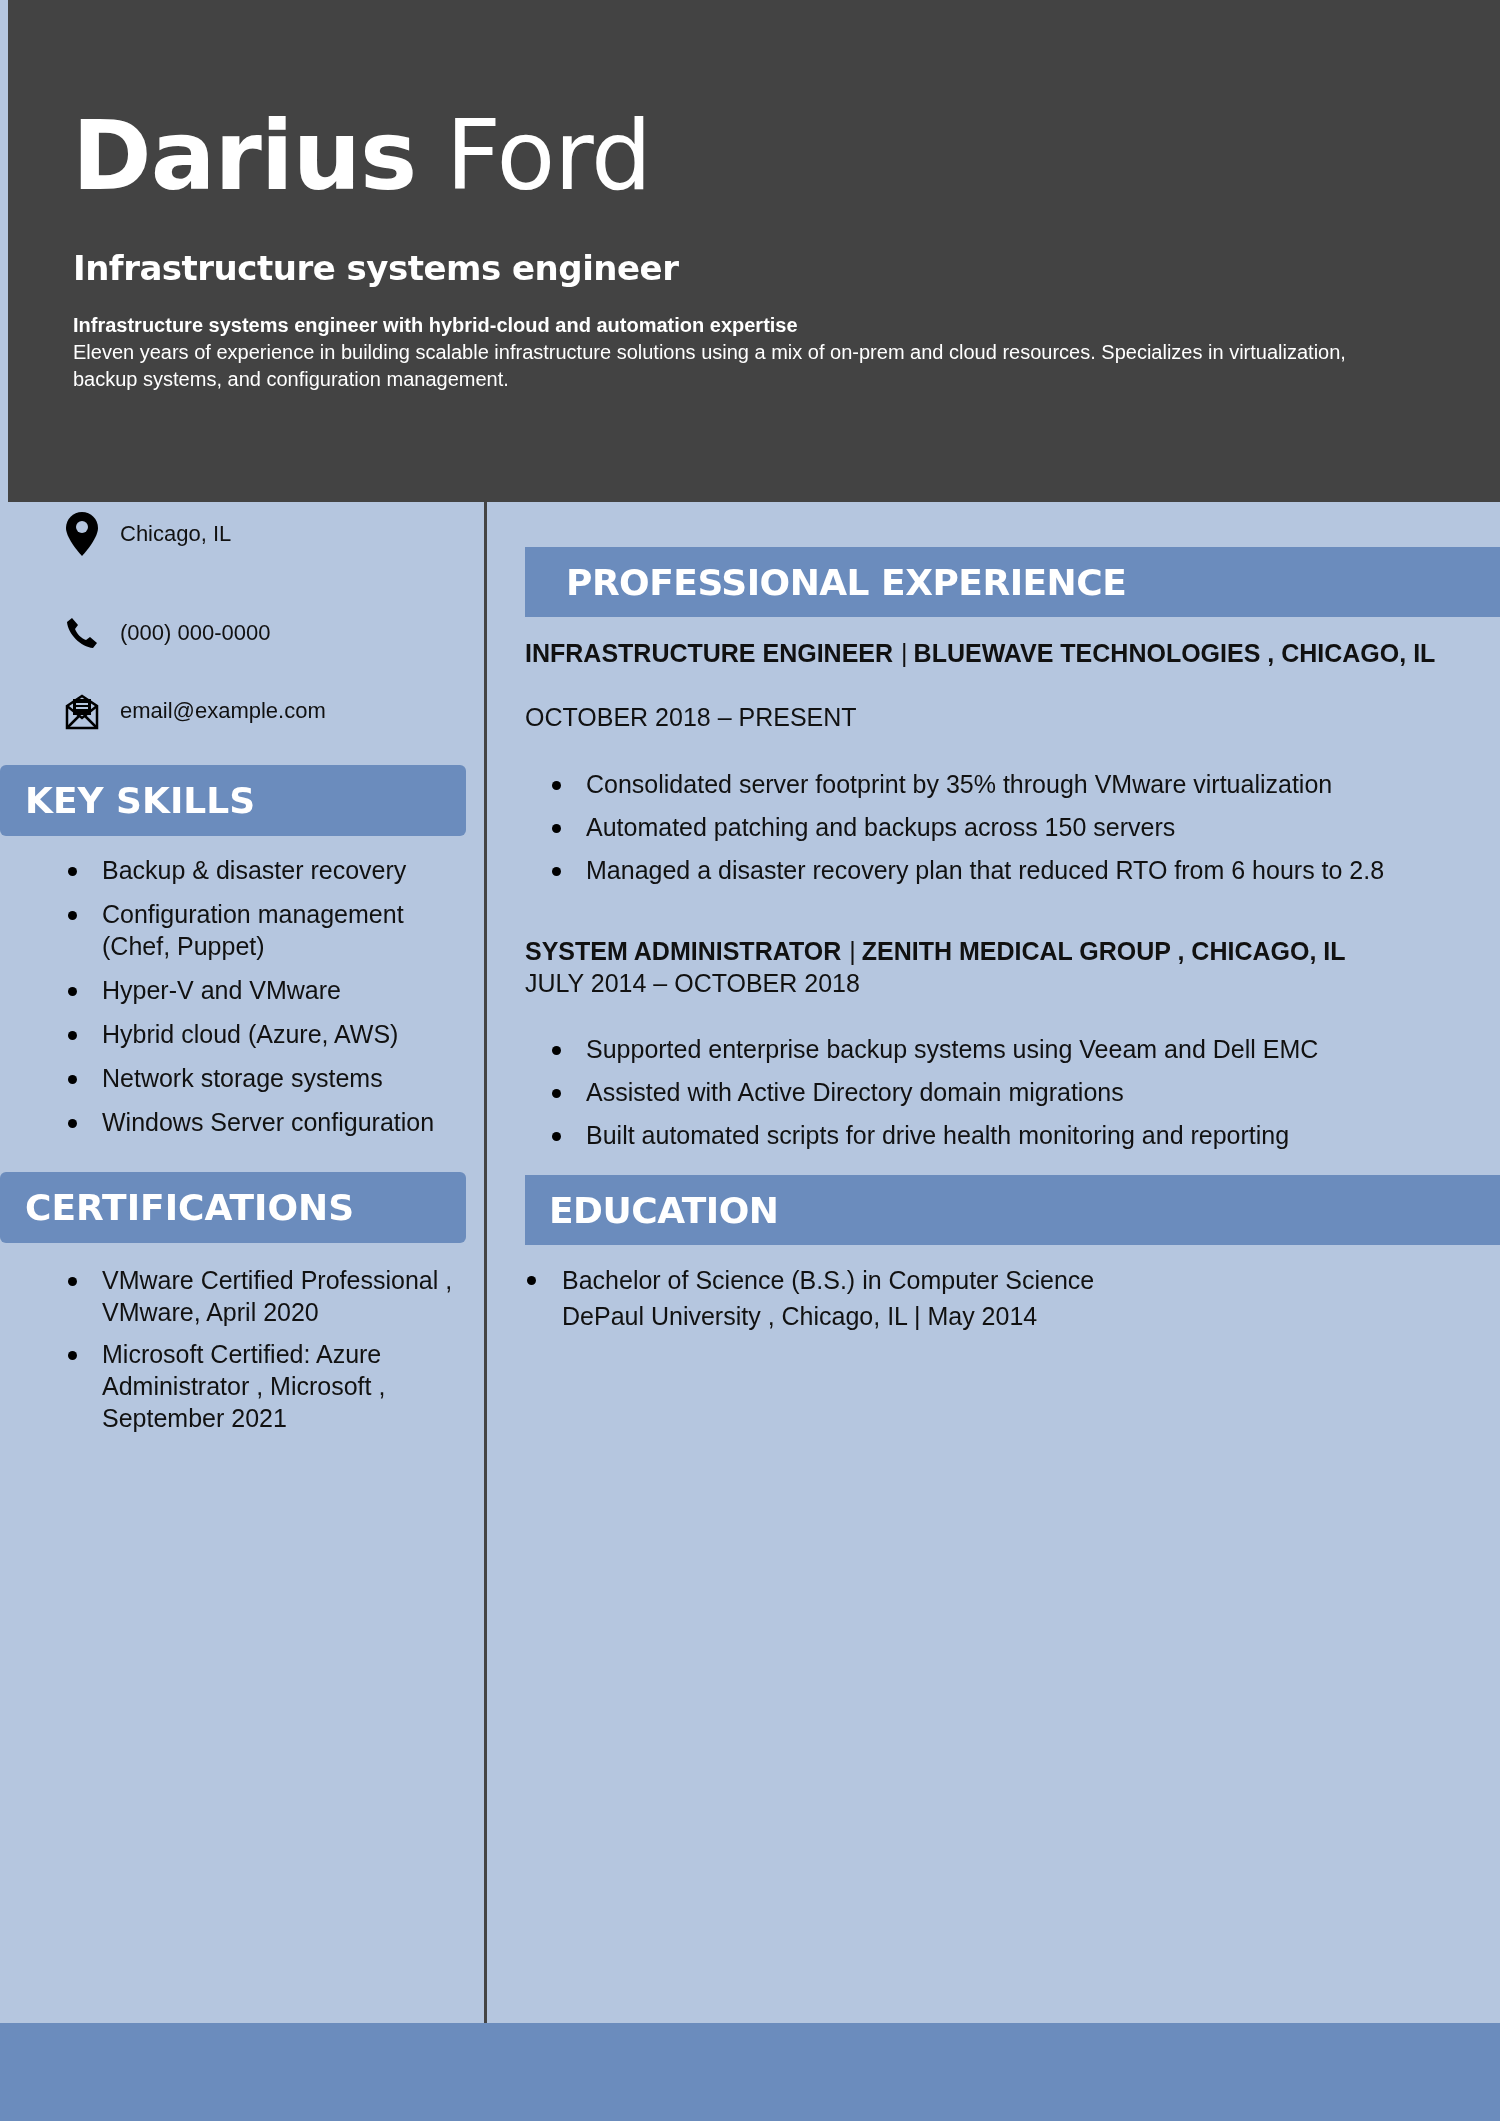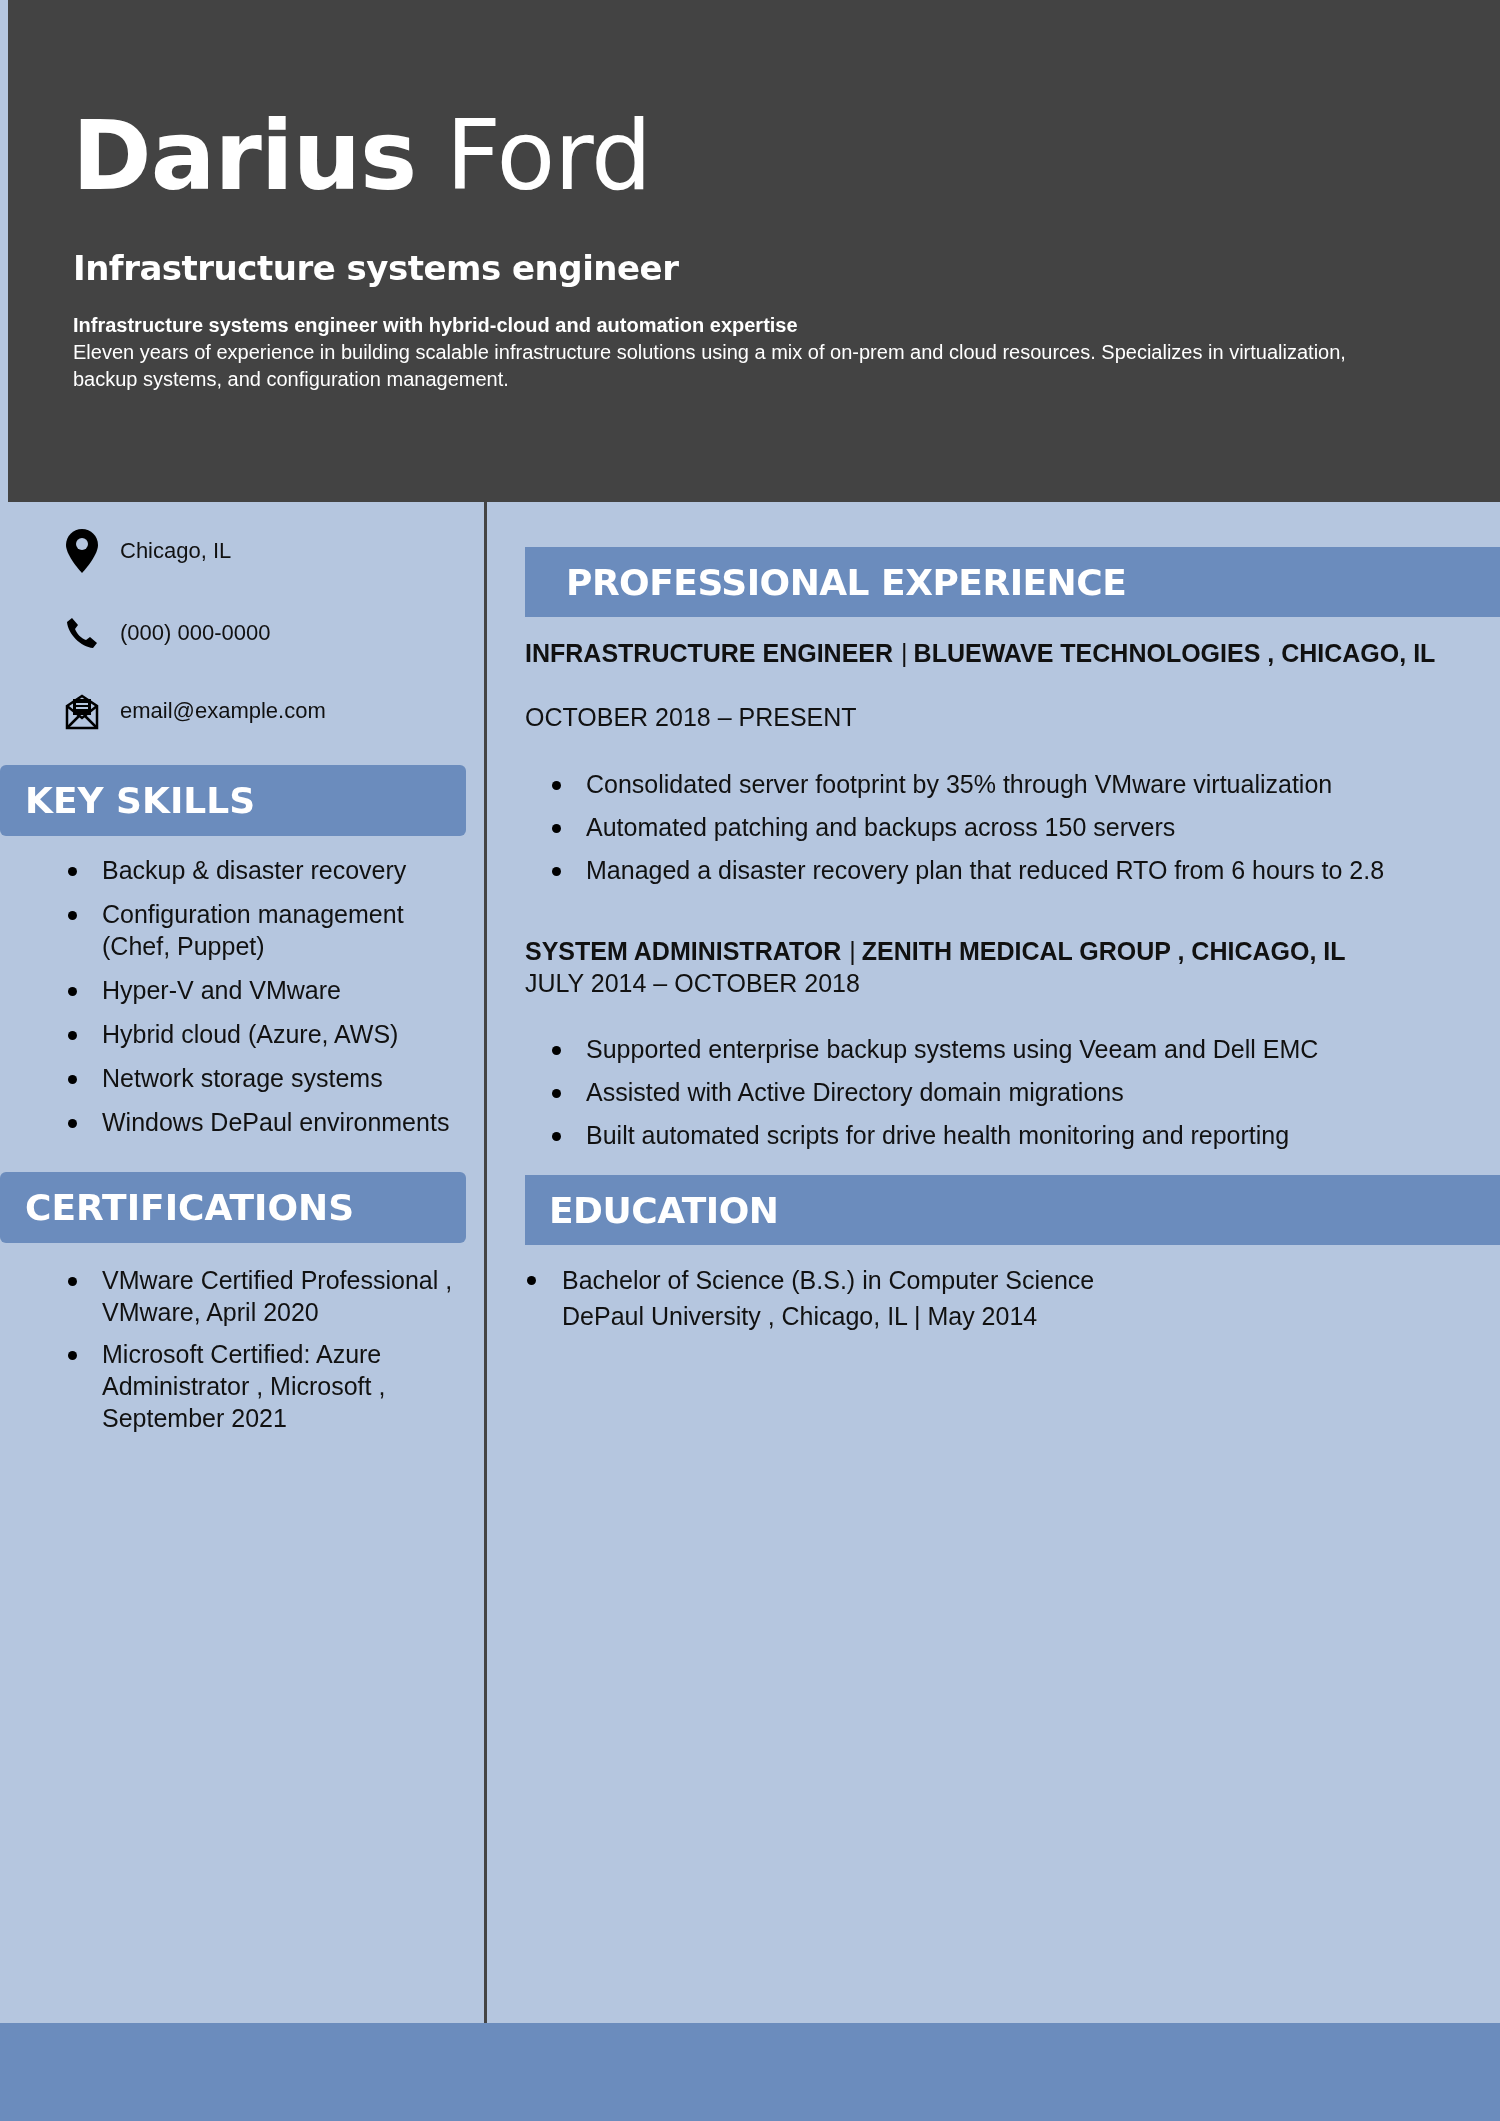--- a/index.html
+++ b/index.html
@@ -97,21 +97,21 @@
   </div>
   <div class="title">Infrastructure systems engineer</div>
   <div class="summary">
     <div class="headline">Infrastructure systems engineer with hybrid-cloud and automation expertise</div>
     <div>Eleven years of experience in building scalable infrastructure solutions using a mix of on-prem and cloud resources. Specializes in virtualization, backup systems, and configuration management.</div>
   </div>
 </div>
 
 <div class="divider"></div>
 
-<div class="contact-item" style="top:533px;justify-content:flex-end;">
+<div class="contact-item" style="top:516px;justify-content:flex-end;">
   <span class="icon">
     <svg width="32" height="44" viewBox="0 0 32 44">
         <path d="M16 0C7 0 0 7 0 16c0 11 16 28 16 28s16-17 16-28C32 7 25 0 16 0z" fill="#000"></path>
         <circle cx="16" cy="15" r="6" fill="#b5c6df"></circle>
       </svg>
   </span>
   <span>Chicago, IL</span>
 </div>
 <div class="contact-item" style="top:615px;">
   <span class="icon">
@@ -135,21 +135,21 @@
   <span>email@example.com</span>
 </div>
 
 <div class="section-bar left" style="top:765px;">KEY SKILLS</div>
 <ul class="bul skills">
   <li>Backup &amp; disaster recovery</li>
   <li>Configuration management (Chef, Puppet)</li>
   <li>Hyper-V and VMware</li>
   <li>Hybrid cloud (Azure, AWS)</li>
   <li>Network storage systems</li>
-  <li>Windows DePaul environments</li>
+  <li>Windows Server configuration</li>
 </ul>
 
 <div class="section-bar left" style="top:1172px;">CERTIFICATIONS</div>
 <ul class="bul certs">
   <li>VMware Certified Professional , VMware, April 2020</li>
   <li>Microsoft Certified: Azure Administrator , Microsoft , September 2021</li>
 </ul>
 
 <div class="section-bar right" style="top:547px;padding-left:41px;">PROFESSIONAL EXPERIENCE</div>
 

